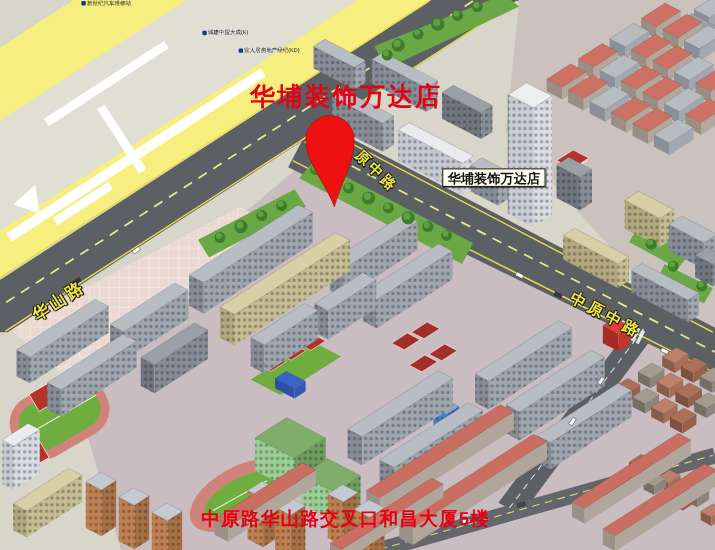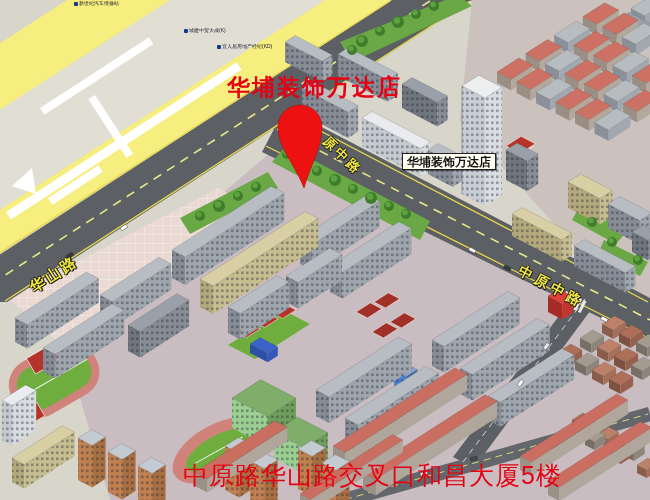--- a/index.html
+++ b/index.html
@@ -10,21 +10,21 @@
   }
   #scene{position:absolute;left:0;top:0;}
   .ov{position:absolute;white-space:nowrap;line-height:1;}
   .poi{font-size:5px;color:#1c1c2e;letter-spacing:0;}
   .poi .dot{display:inline-block;width:4px;height:4px;background:#123a8c;border-radius:1px;
     vertical-align:middle;margin-right:1px;}
   .title{
     font-size:23px;font-weight:700;letter-spacing:2px;color:var(--title-red,#e60012);
   }
   .address{
-    font-size:25px;font-weight:400;letter-spacing:1px;color:var(--address-red,#e60012);
+    font-size:17px;font-weight:700;letter-spacing:1px;color:var(--address-red,#e60012);
   }
   .roadlabel{
     font-weight:700;color:var(--road-name-yellow,#f2e83e);
     text-shadow:-1px 0 #1f1f1f,1px 0 #1f1f1f,0 -1px #1f1f1f,0 1px #1f1f1f,1px 1px #1f1f1f;
     transform-origin:left top;
   }
   .lbl-huashan{font-size:15px;letter-spacing:3px;transform:rotate(-33deg);}
   .lbl-yuanzhong{font-size:13px;letter-spacing:3px;transform:rotate(44deg);}
   .lbl-zhongyuan{font-size:14px;letter-spacing:4px;transform:rotate(28deg);}
   .pinlabel{

